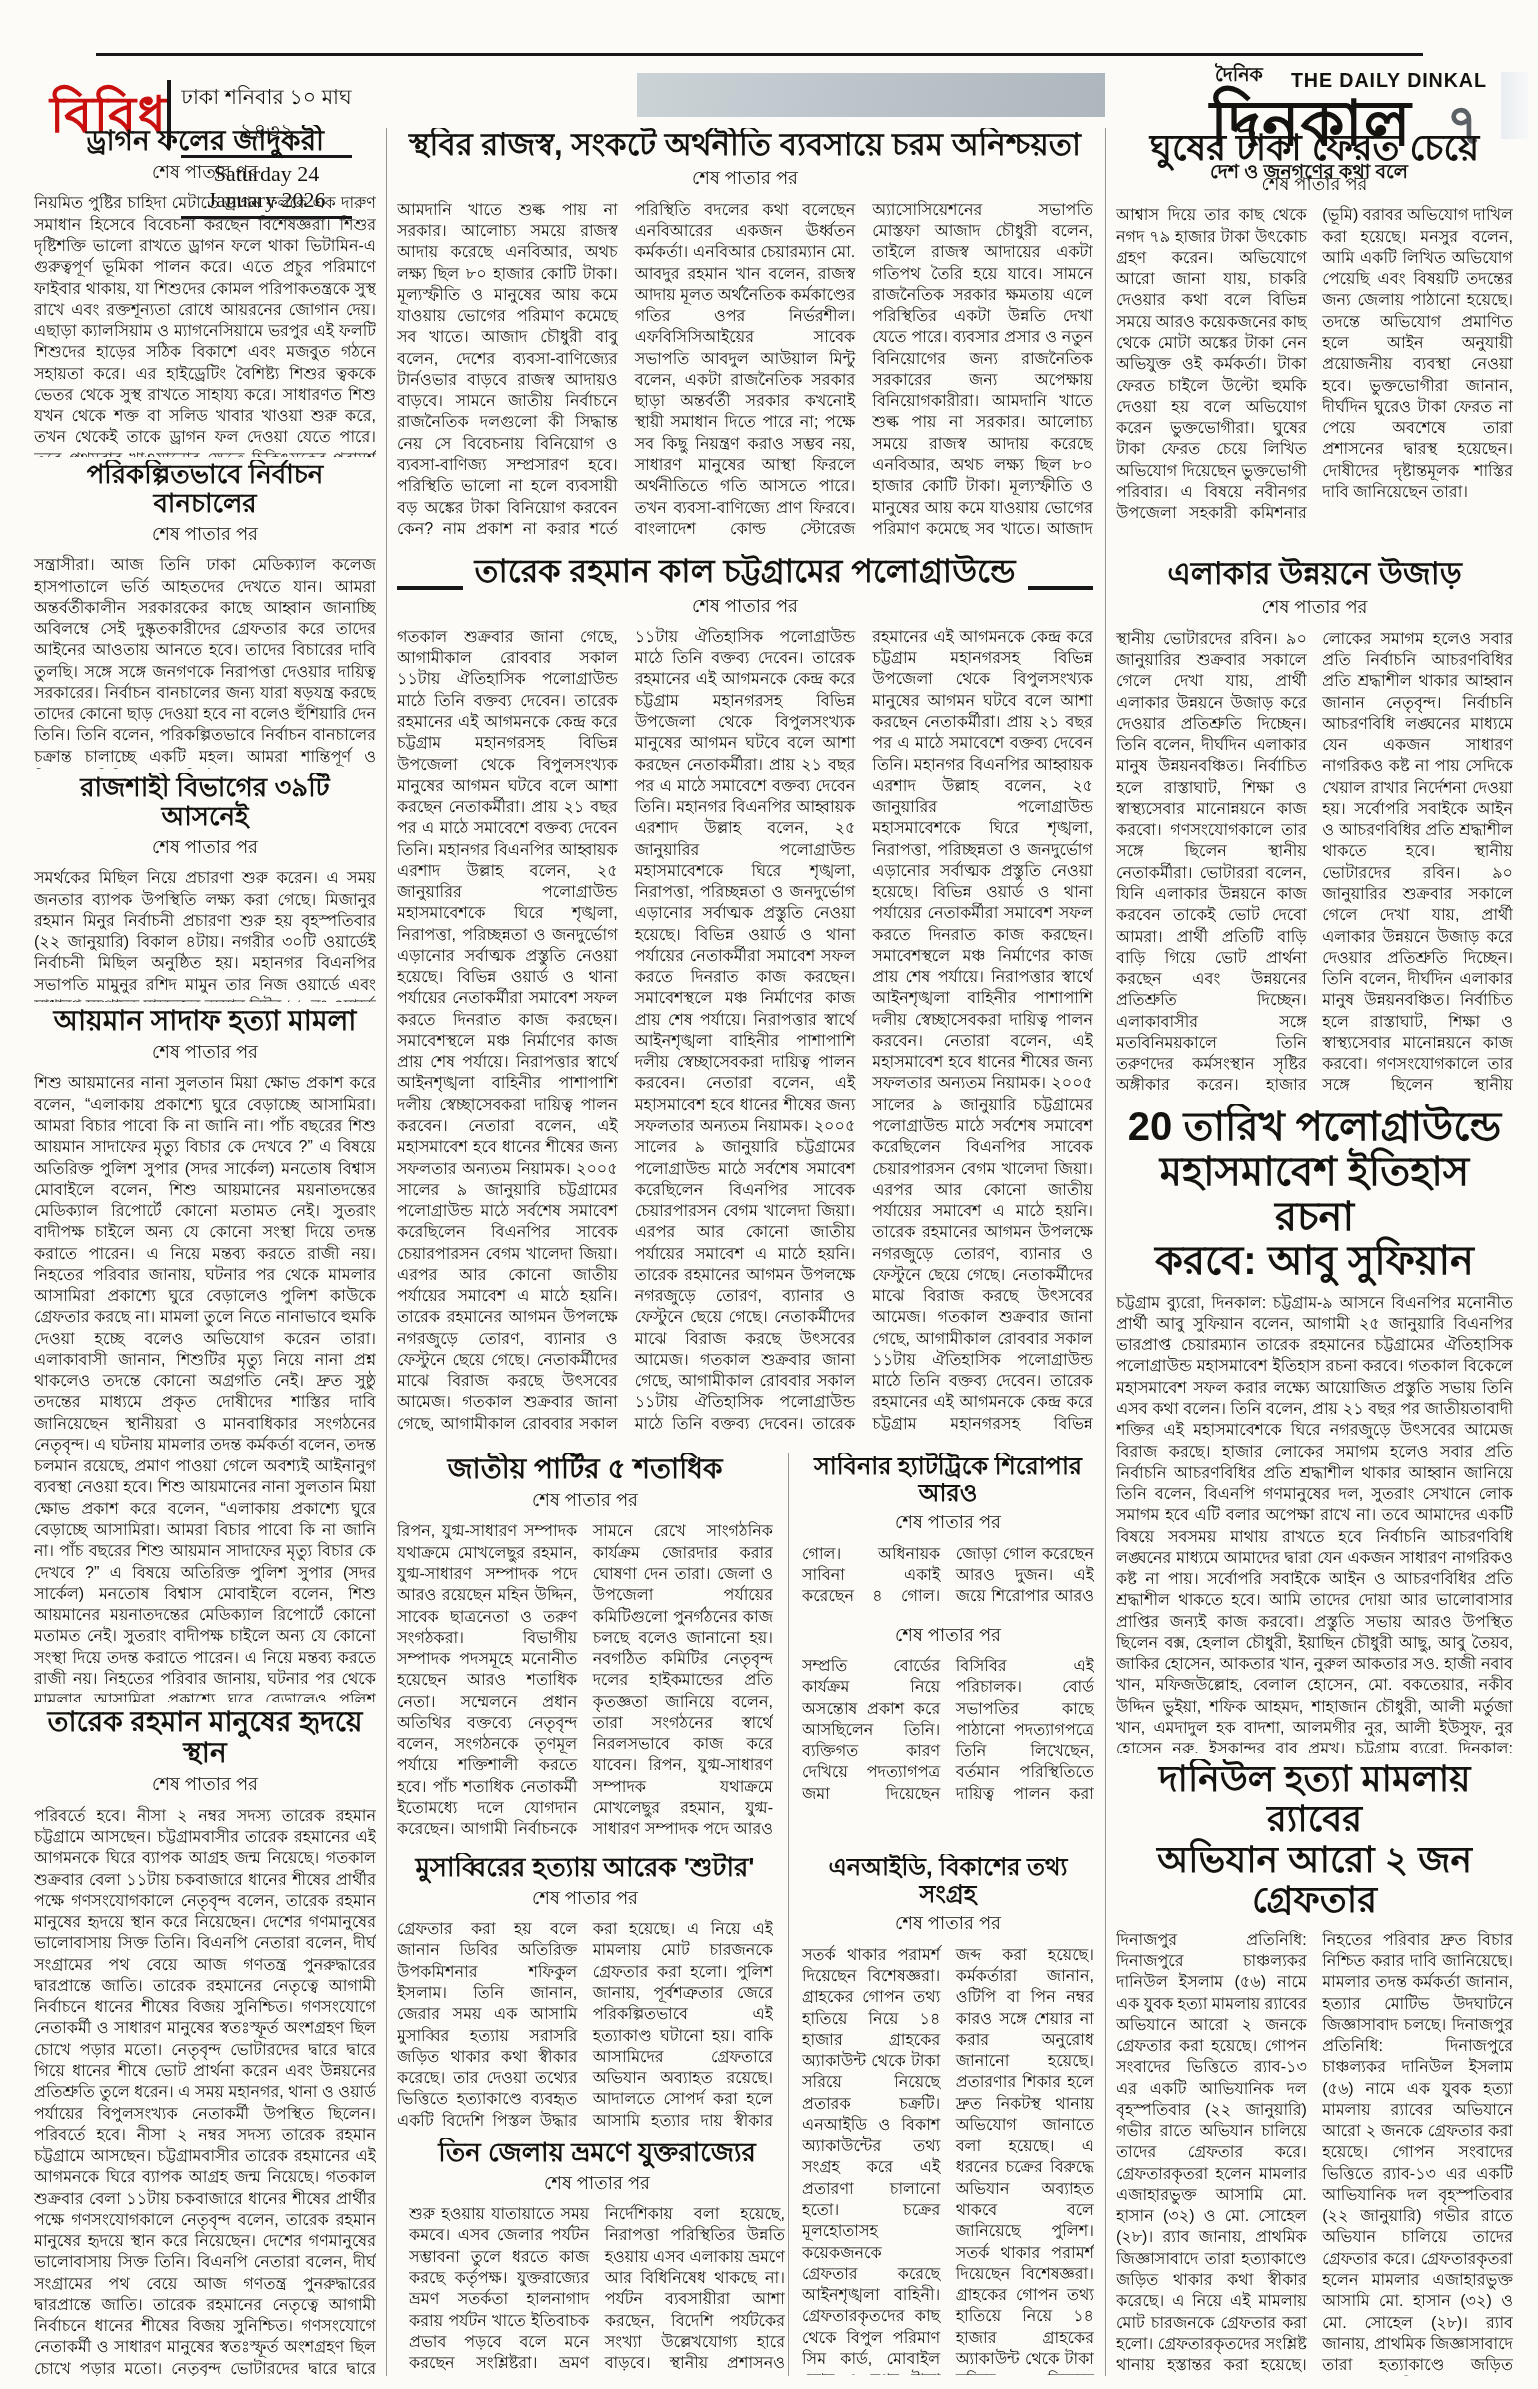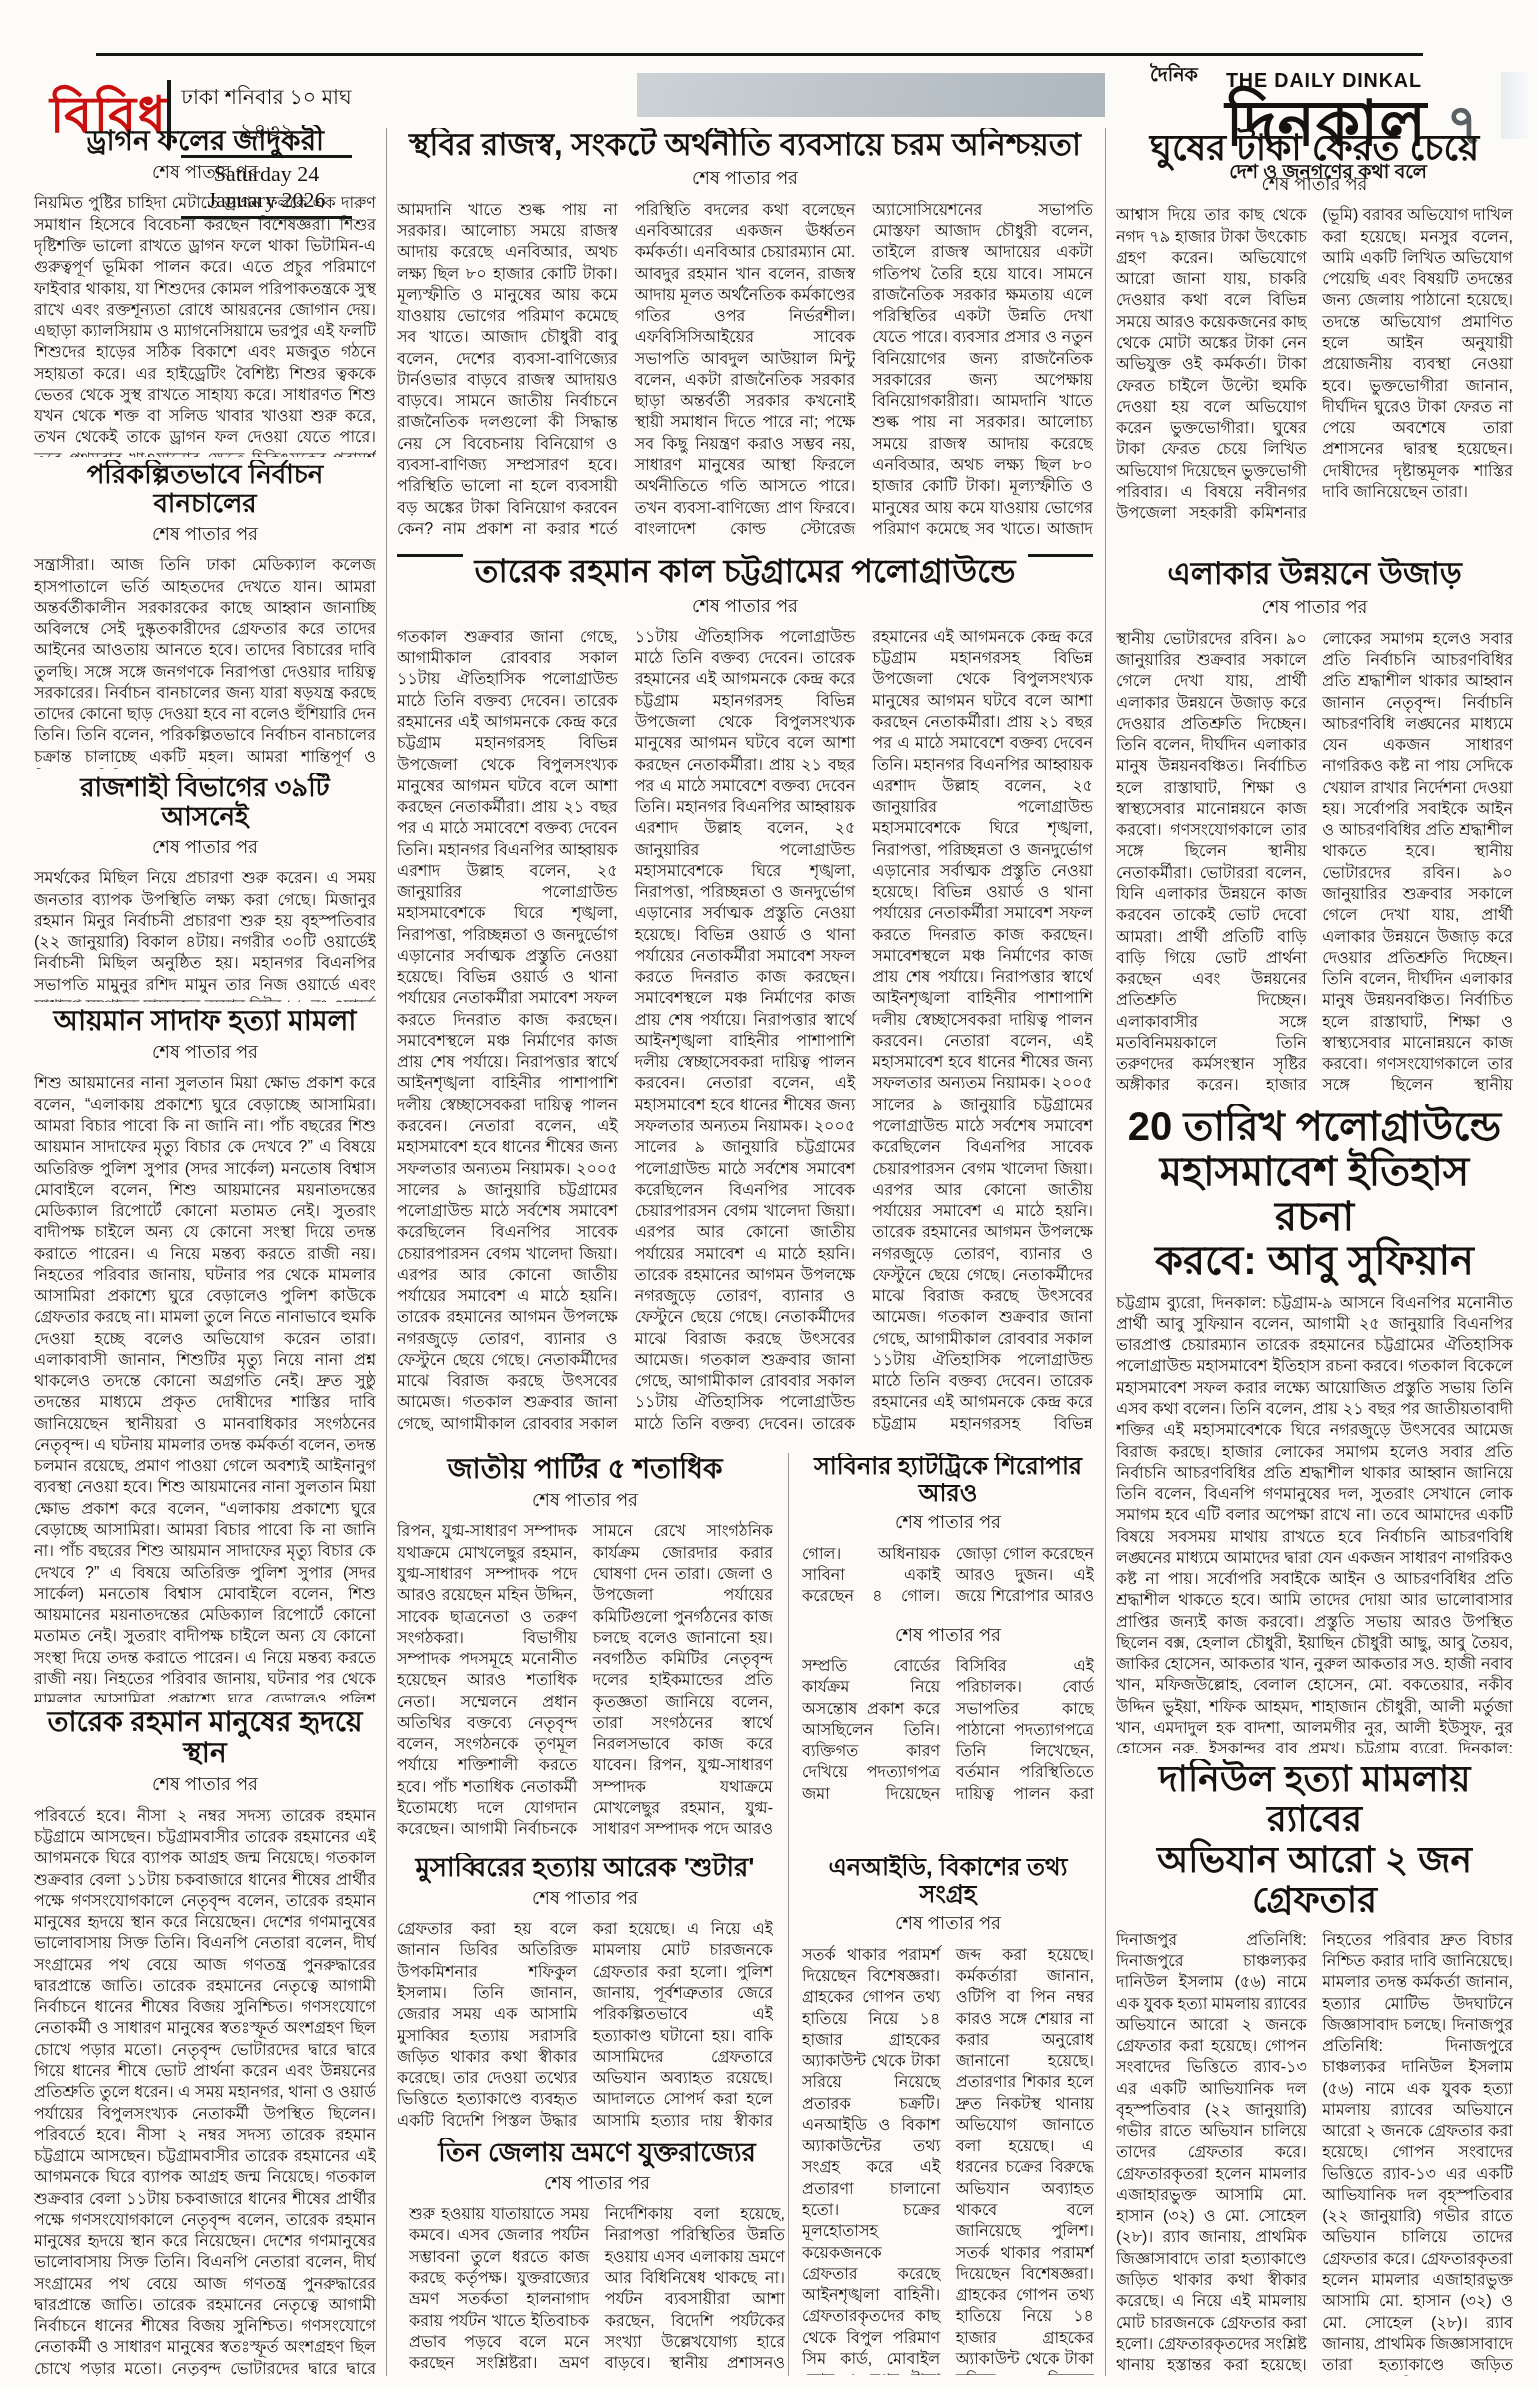--- a/index.html
+++ b/index.html
@@ -13,38 +13,38 @@
 
   
   .top-rule { position:absolute; left:96px; top:53px; width:1327px; height:2.6px; background:#181818; }
   .section-logo { position:absolute; left:50px; top:77px; font-size:50px; font-weight:bold; letter-spacing:1.7px; }
   .logo-bar { position:absolute; left:167px; top:80px; width:4.3px; height:68px; background:#181818; }
   .dateline { position:absolute; left:181px; top:82px; width:171px; text-align:center; }
   .dateline .bn { font-size:20.5px; font-weight:normal; padding-bottom:5px; border-bottom:3.4px solid #181818; }
   .dateline .en { font-family:"Liberation Serif","DejaVu Serif",serif; font-size:22px; padding:2.6px 0 3.4px; border-bottom:3.4px solid #181818; }
   .gray-band { position:absolute; left:637px; top:73px; width:468px; height:44px;
                background:linear-gradient(100deg,#ccd3d7 0%,#bdc5cb 45%,#aeb7bd 100%); }
-  .masthead { position:absolute; left:1145px; top:60px; width:282px; text-align:right; }
+  .masthead { position:absolute; left:1210px; top:60px; width:282px; text-align:left; }
   .masthead .row1 { display:flex; justify-content:space-between; align-items:flex-end; padding:0 5.1px; }
   .masthead .pre { font-size:19px; font-weight:bold; }
   .masthead .en  { font-size:19.7px; font-weight:bold; letter-spacing:0.9px; }
   .masthead .bn  { font-size:63px; font-weight:bold; line-height:1.0; letter-spacing:0.9px; }
   .masthead .tag { font-size:19px; font-weight:bold; margin-top:1.7px; }
   .page-num { position:absolute; left:1446px; top:82px; font-size:56px; font-weight:bold; color:#5c6166; }
   .edge-strip { position:absolute; left:1501px; top:72px; width:27px; height:67px;
                 background:linear-gradient(90deg,#e9edf0,#f7f8f9); }
 
   
   .vrule { position:absolute; width:0.9px; background:#9a968e; }
 
   
   article { position:absolute; overflow:hidden; }
   h2 { font-weight:bold; text-align:center; line-height:1.12; letter-spacing:0; }
   .sub { text-align:center; font-size:18px; margin:1.7px 0 3.4px; }
-  .ruled { display:flex; align-items:flex-start; gap:12px; }
+  .ruled { display:flex; align-items:flex-end; gap:12px; }
   .ruled .rl { flex:1; height:3.4px; background:#181818; }
   .ruled h2 { flex:0 1 auto; white-space:nowrap; }
   .body { font-size:16px; line-height:1.33; text-align:justify; overflow:hidden; word-break:break-word; }
   .c2 { column-count:2; column-gap:15.4px; }
   .c3 { column-count:3; column-gap:17px; }
   .t33 { font-size:28px; } .t36 { font-size:31px; } .t38 { font-size:32px; }
   .t30 { font-size:26px; } .t42 { font-size:36px; } .t46 { font-size:40px; }
 </style>
 </head>
 <body>

